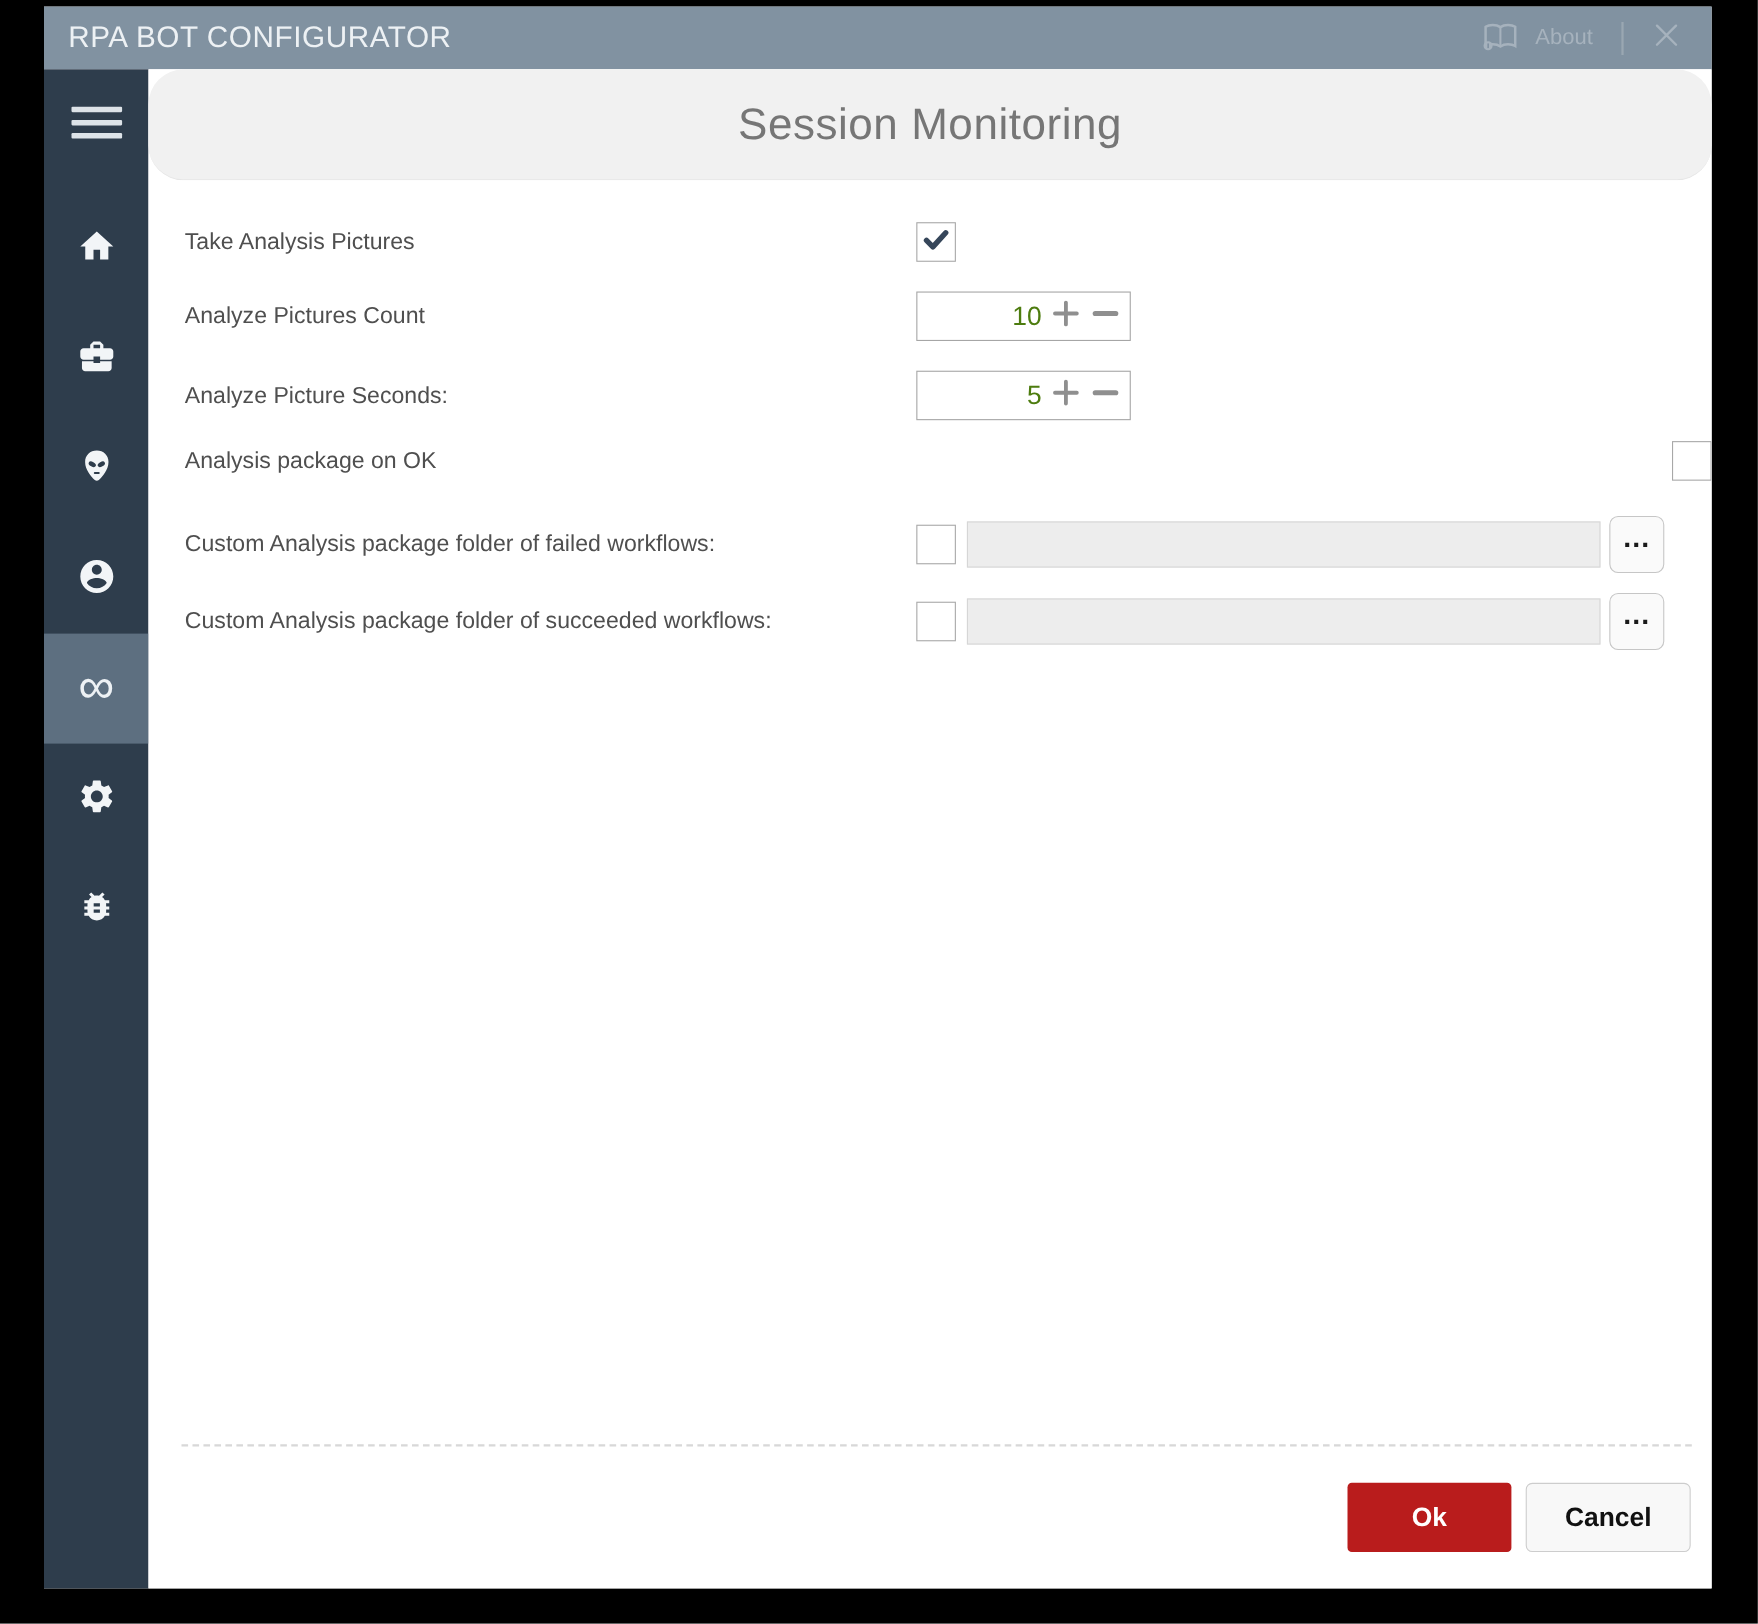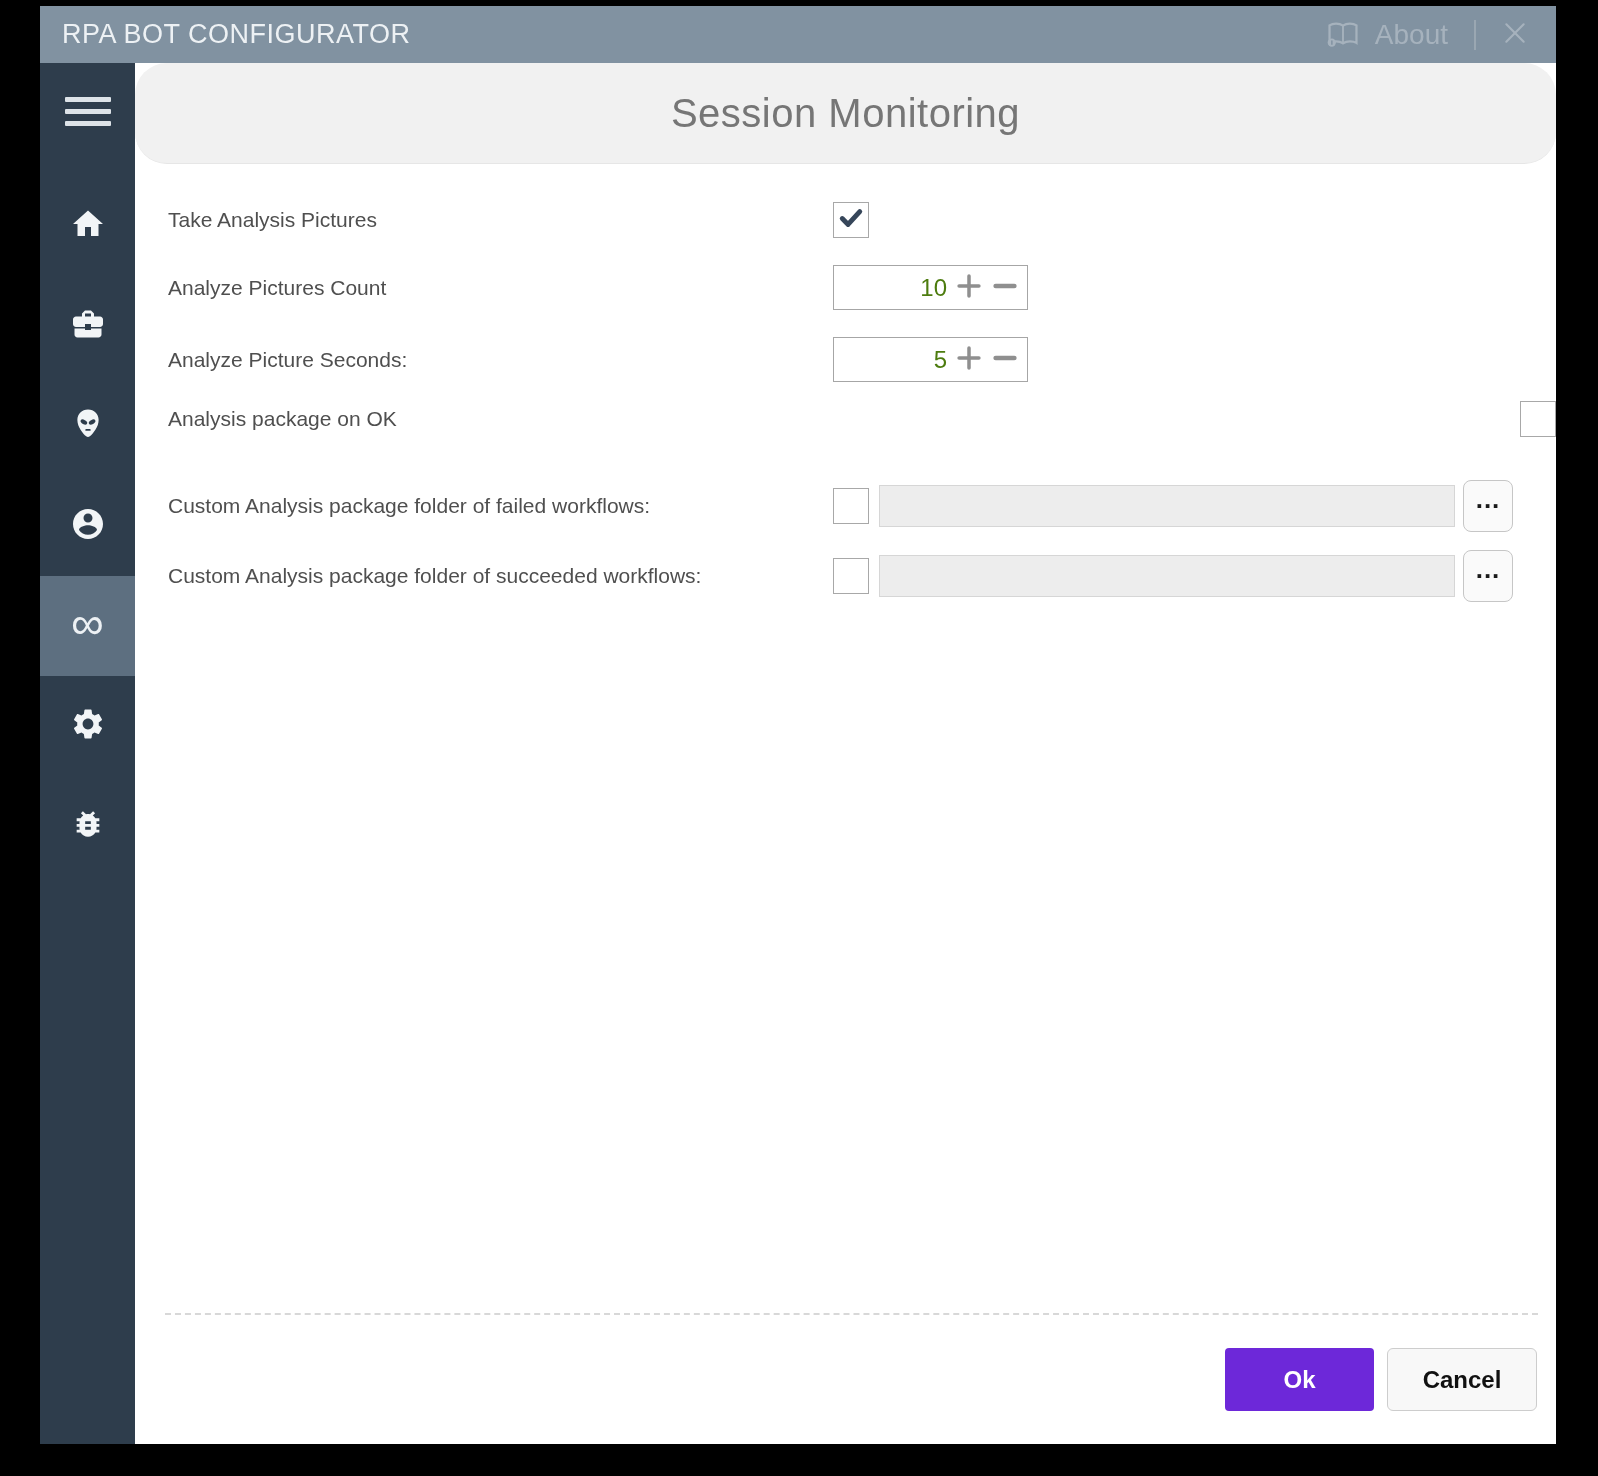--- a/index.html
+++ b/index.html
@@ -15,21 +15,21 @@
   
   .titlebar{
     height:57px;flex:0 0 57px;background:#8192A1;
     display:flex;align-items:center;
   }
   .titlebar .app-title{
     margin-left:22px;font-size:27px;color:#EDF1F4;letter-spacing:.5px;font-weight:400;
   }
   .titlebar-right{margin-left:auto;display:flex;align-items:center;margin-right:28px;color:#A6B2BD;}
   .about-btn{display:flex;align-items:center;gap:14px;cursor:pointer;}
-  .about-label{font-size:28px;color:#A6B2BD;}
+  .about-label{font-size:20px;color:#A6B2BD;}
   .tb-divider{width:2px;height:30px;background:#9AA7B2;margin:0 26px;}
   .icon-svg{display:block;}
   
   .body-row{flex:1;display:flex;min-height:0;}
   .sidebar{width:95px;flex:0 0 95px;background:#2E3D4C;display:flex;flex-direction:column;align-items:stretch;}
   .hamburger{margin-top:26px;height:44px;display:flex;flex-direction:column;align-items:center;justify-content:center;gap:7px;cursor:pointer;}
   .hamburger .bar{width:46px;height:5px;background:#DDE3E8;border-radius:1px;}
   .nav{margin-top:43px;display:flex;flex-direction:column;}
   .nav-item{height:100px;display:flex;align-items:center;justify-content:center;cursor:pointer;}
   .nav-item.active{background:#5D6F80;}
@@ -54,21 +54,21 @@
     width:48px;height:50px;margin-left:8px;border:1px solid #C6C6C6;border-radius:8px;
     background:#FAFAFA;display:flex;align-items:center;justify-content:center;cursor:pointer;
   }
   .browse-btn span{font-size:26px;font-weight:bold;color:#1A1A1A;letter-spacing:1px;margin-top:-14px;}
   .spacer{flex:1;}
   
   .footer{flex:0 0 auto;}
   .footer-divider{margin:0 18px 0 30px;border-top:2px dashed #D8D8D8;height:0;}
   .footer-buttons{display:flex;justify-content:flex-end;gap:13px;margin:33px 19px 33px 0;}
   .btn{height:63px;display:flex;align-items:center;justify-content:center;font-size:24px;font-weight:bold;cursor:pointer;border:none;}
-  .btn-ok{width:149px;background:#6d28d9;color:#fff;border-radius:4px;}
+  .btn-ok{width:149px;background:#b91c1c;color:#fff;border-radius:4px;}
   .btn-cancel{width:150px;background:#F8F8F8;color:#111;border:1px solid #CDCDCD;border-radius:6px;}
 </style>
 </head>
 <body>
 
 <div class="window">
 
   <div class="titlebar">
     <div class="app-title">RPA BOT CONFIGURATOR</div>
     <div class="titlebar-right">
@@ -215,21 +215,21 @@
               </span>
             </span>
           </span>
         </div>
 
         <div class="form-row" style="margin-top:19px;height:36px;justify-content:space-between;">
           <span class="form-label">Analysis package on OK</span>
           <span class="checkbox"></span>
         </div>
 
-        <div class="form-row" style="margin-top:43px;height:52px;">
+        <div class="form-row" style="margin-top:32px;height:52px;">
           <span class="form-label">Custom Analysis package folder of failed workflows:</span>
           <span class="checkbox"></span>
           <input class="text-input" type="text" value="" style="">
           <span class="browse-btn">
             <span>...</span>
           </span>
         </div>
 
         <div class="form-row" style="margin-top:18px;height:52px;">
           <span class="form-label">Custom Analysis package folder of succeeded workflows:</span>

